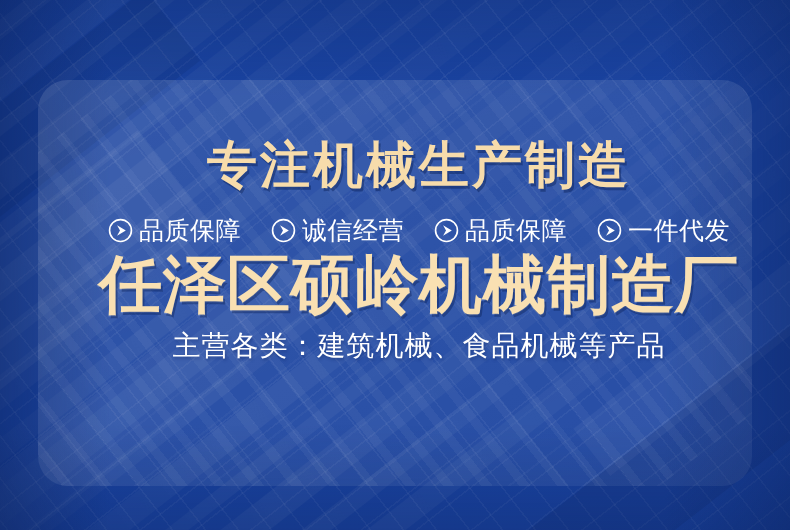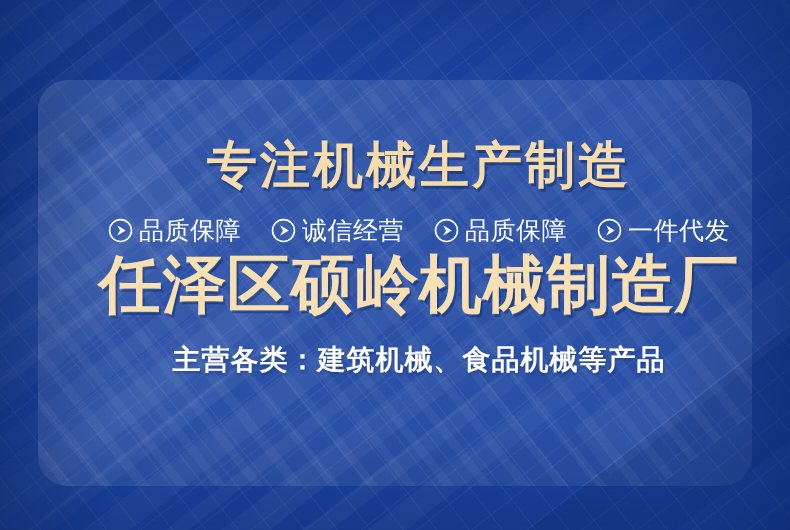--- a/index.html
+++ b/index.html
@@ -158,26 +158,26 @@
     font-weight: bold;
     letter-spacing: 1px;
     color: #f9e0b2;
     text-shadow:
       2px 3px 0 rgba(12,33,88,0.42),
       0 1px 0 rgba(255,255,255,0.25);
     white-space: nowrap;
   }
 
   .tagline {
-    margin-top: 30px;
+    margin-top: 16px;
     font-size: 28px;
     line-height: 1;
     color: #ffffff;
     letter-spacing: 1px;
-    font-weight: 700;
+    font-weight: 400;
     text-shadow: 1px 2px 3px rgba(10,30,85,0.35);
     white-space: nowrap;
     text-align: right;
   }
 </style>
 </head>
 <body>
 
 <div class="banner">
 

